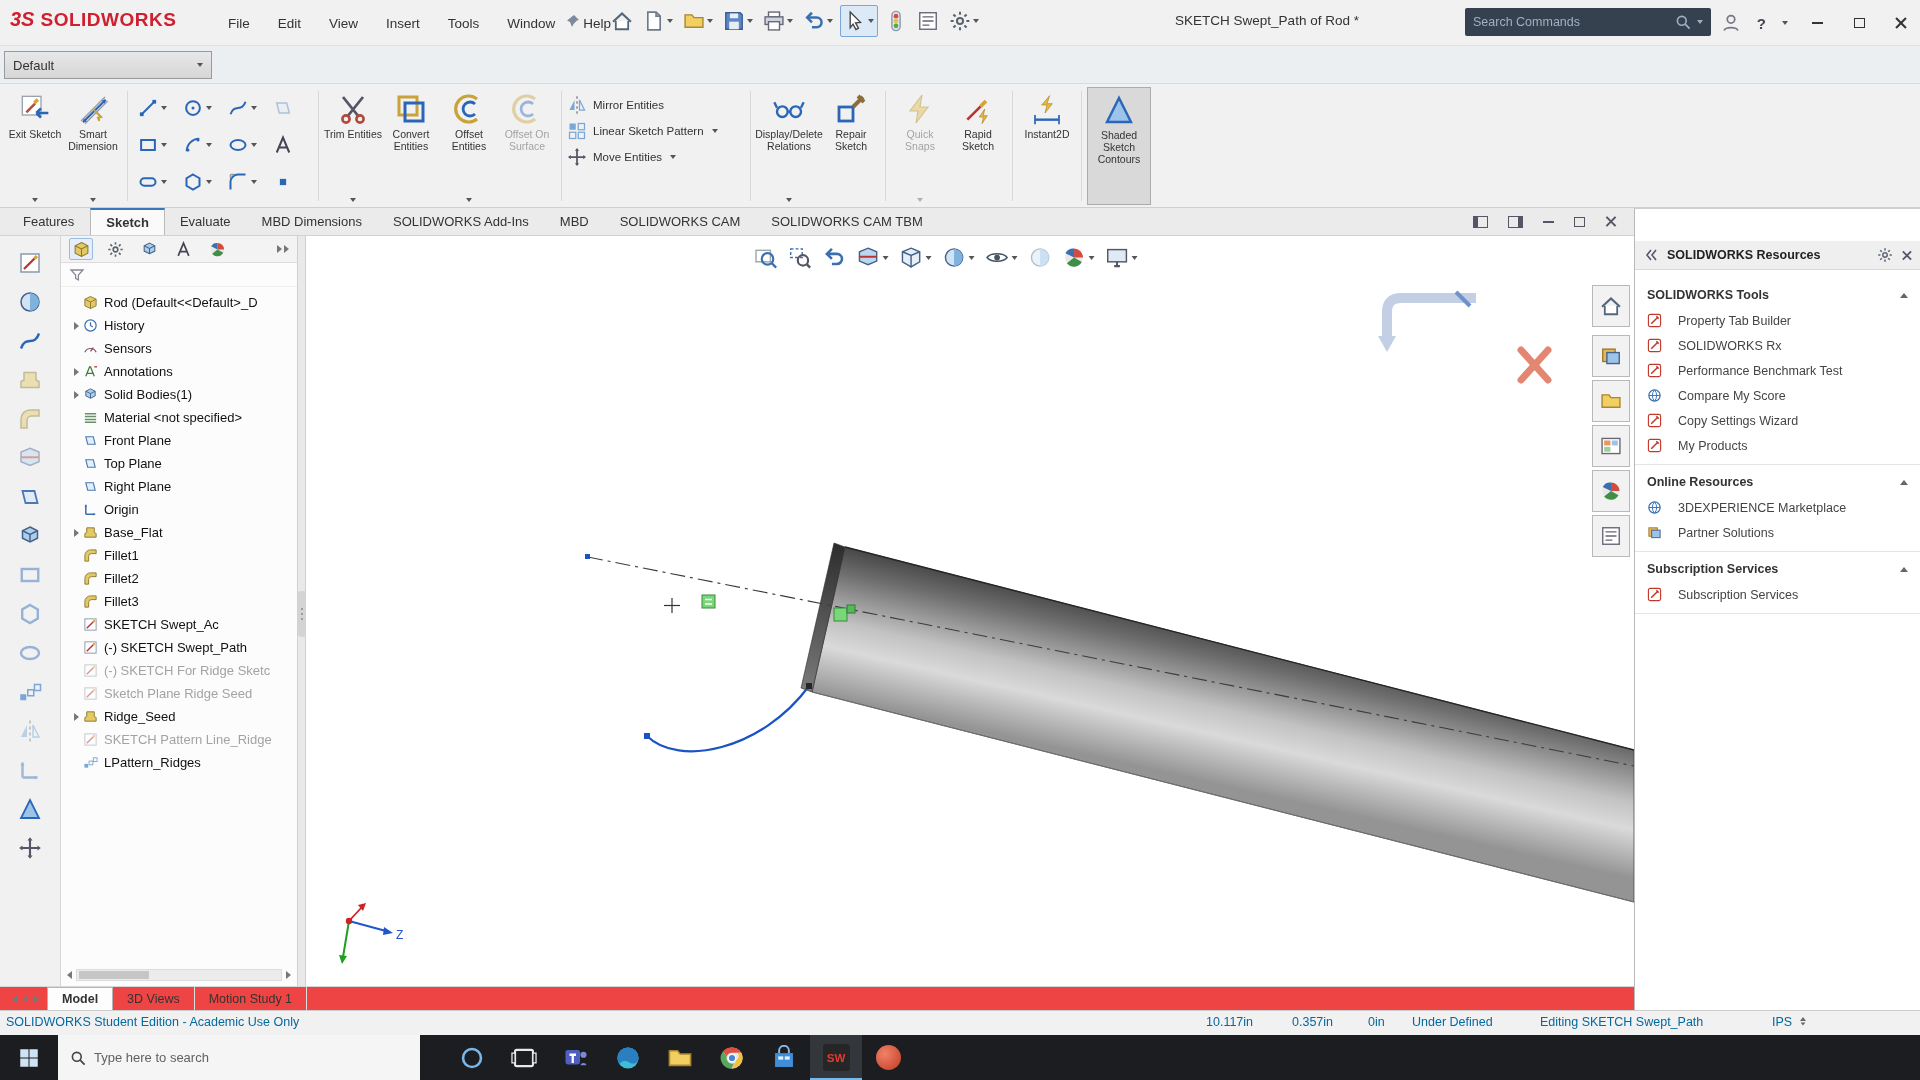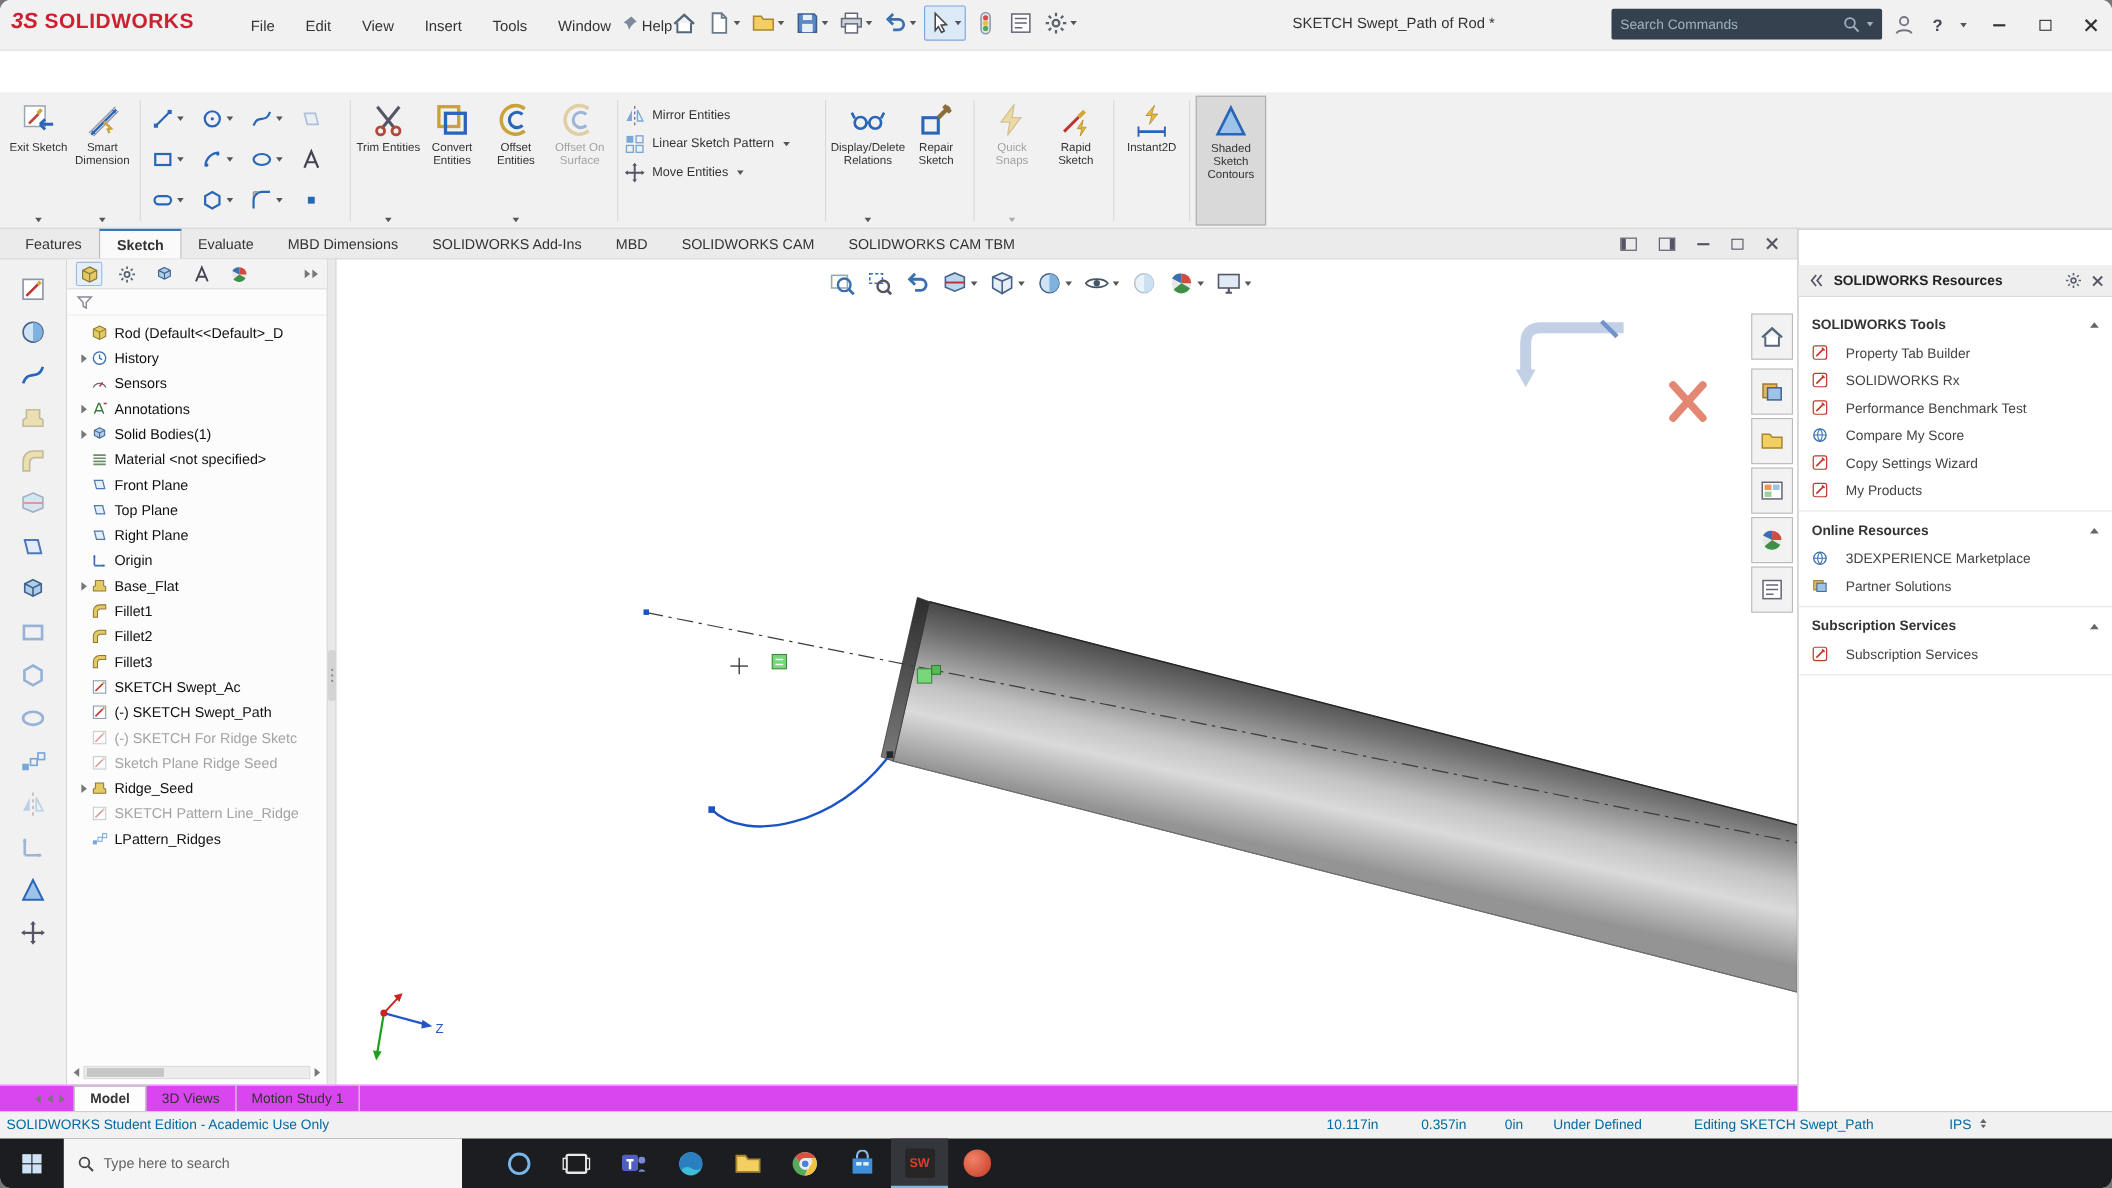--- a/index.html
+++ b/index.html
@@ -1,17 +1,17 @@
 <!DOCTYPE html>
 <html><head>
 <meta charset="utf-8">
 <style>
   *{margin:0;padding:0;box-sizing:border-box;font-family:"Liberation Sans",sans-serif;}
   html,body{background:#777;}
-  #app{position:relative;width:1920px;height:1080px;background:#fff;overflow:hidden;font-size:13px;color:#222;border-radius:10px;}
+  #app{position:relative;width:1920px;height:1080px;background:#fff;overflow:hidden;font-size:13px;color:#222;}
   svg.ic{width:16px;height:16px;display:block;}
   .car{width:0;height:0;border-left:3.5px solid transparent;border-right:3.5px solid transparent;border-top:4px solid #555;display:inline-block;}
   .tri-r{width:0;height:0;border-top:4px solid transparent;border-bottom:4px solid transparent;border-left:5px solid #777;display:inline-block;}
   .tri-l{width:0;height:0;border-top:4px solid transparent;border-bottom:4px solid transparent;border-right:5px solid #777;display:inline-block;}
 
   
   .titlebar{position:absolute;left:0;top:0;width:1920px;height:46px;background:#f1f1f1;border-bottom:1px solid #e0e0e0;}
   .tb-logo{position:absolute;left:10px;top:8px;display:flex;align-items:center;gap:6px;}
   .logo-mark{font-weight:bold;font-style:italic;font-size:20px;color:#cf2030;}
   .logo-word{font-weight:bold;font-size:19px;color:#cf2030;letter-spacing:.5px;}
@@ -116,21 +116,21 @@
   .res-title{font-weight:bold;font-size:12.5px;color:#222;flex:1;}
   .res-body{padding:8px 0 0 0;}
   .res-welcome{display:flex;align-items:center;gap:8px;padding:6px 12px 10px 12px;font-size:12.5px;color:#444;border-bottom:1px solid #e4e4e4;}
   .res-sec{padding:8px 0 6px 0;border-bottom:1px solid #e4e4e4;}
   .sec-head{display:flex;align-items:center;padding:2px 12px 6px 12px;font-weight:bold;font-size:12.5px;color:#333;}
   .chevup{margin-left:auto;width:0;height:0;border-left:4px solid transparent;border-right:4px solid transparent;border-bottom:5px solid #666;}
   .res-row{display:flex;align-items:center;gap:16px;padding:5px 12px;font-size:12.5px;color:#444;}
   .res-row svg{width:15px;height:15px;flex:none;}
 
   
-  .dockbar{position:absolute;left:0;top:986px;width:1634px;height:24px;background:#d946ef;border-top:1px solid #d8d8d8;display:flex;align-items:stretch;padding-left:24px;}
+  .dockbar{position:absolute;left:0;top:986px;width:1634px;height:24px;background:#ef4444;border-top:1px solid #d8d8d8;display:flex;align-items:stretch;padding-left:4px;}
   .dnav{display:flex;align-items:center;gap:6px;padding:0 8px;}
   .dtab{display:flex;align-items:center;padding:0 14px;font-size:12.5px;color:#333;border-right:1px solid #ddd;}
   .dtab.active{background:#fdfdfd;border:1px solid #b5b5b5;border-bottom:none;font-weight:bold;}
 
   .statusbar{position:absolute;left:0;top:1010px;width:1920px;height:25px;background:#f1f1f1;border-top:1px solid #cdcdcd;font-size:12.5px;color:#0369a1;}
   .sb-left{position:absolute;left:6px;top:4px;}
   .sb-abs{position:absolute;top:4px;white-space:nowrap;}
   .sb-ud{display:flex;flex-direction:column;gap:1px;position:absolute;top:6px;left:1800px;}
   .sb-ud .car{border-top-color:#666;transform:scale(.8);}
   .sb-ud .carup{width:0;height:0;border-left:3px solid transparent;border-right:3px solid transparent;border-bottom:4px solid #666;}
@@ -596,20 +596,26 @@
         </span>
     <span class="winbtn">
           <span class="max-box"></span>
         </span>
     <span class="winbtn">
           <span class="close-x"></span>
         </span>
   </div>
 </header>
 
+<div class="configrow">
+  <div class="cfg-dd">
+    <span>Default</span>
+    <i class="car"></i>
+  </div>
+</div>
 
 <div class="ribbon">
   <div class="rbtn">
     <svg>
           <use href="#s-exitsk"></use>
         </svg>
     <span>Exit Sketch</span>
     <i class="car rcaret"></i>
   </div>
   <div class="rbtn">

